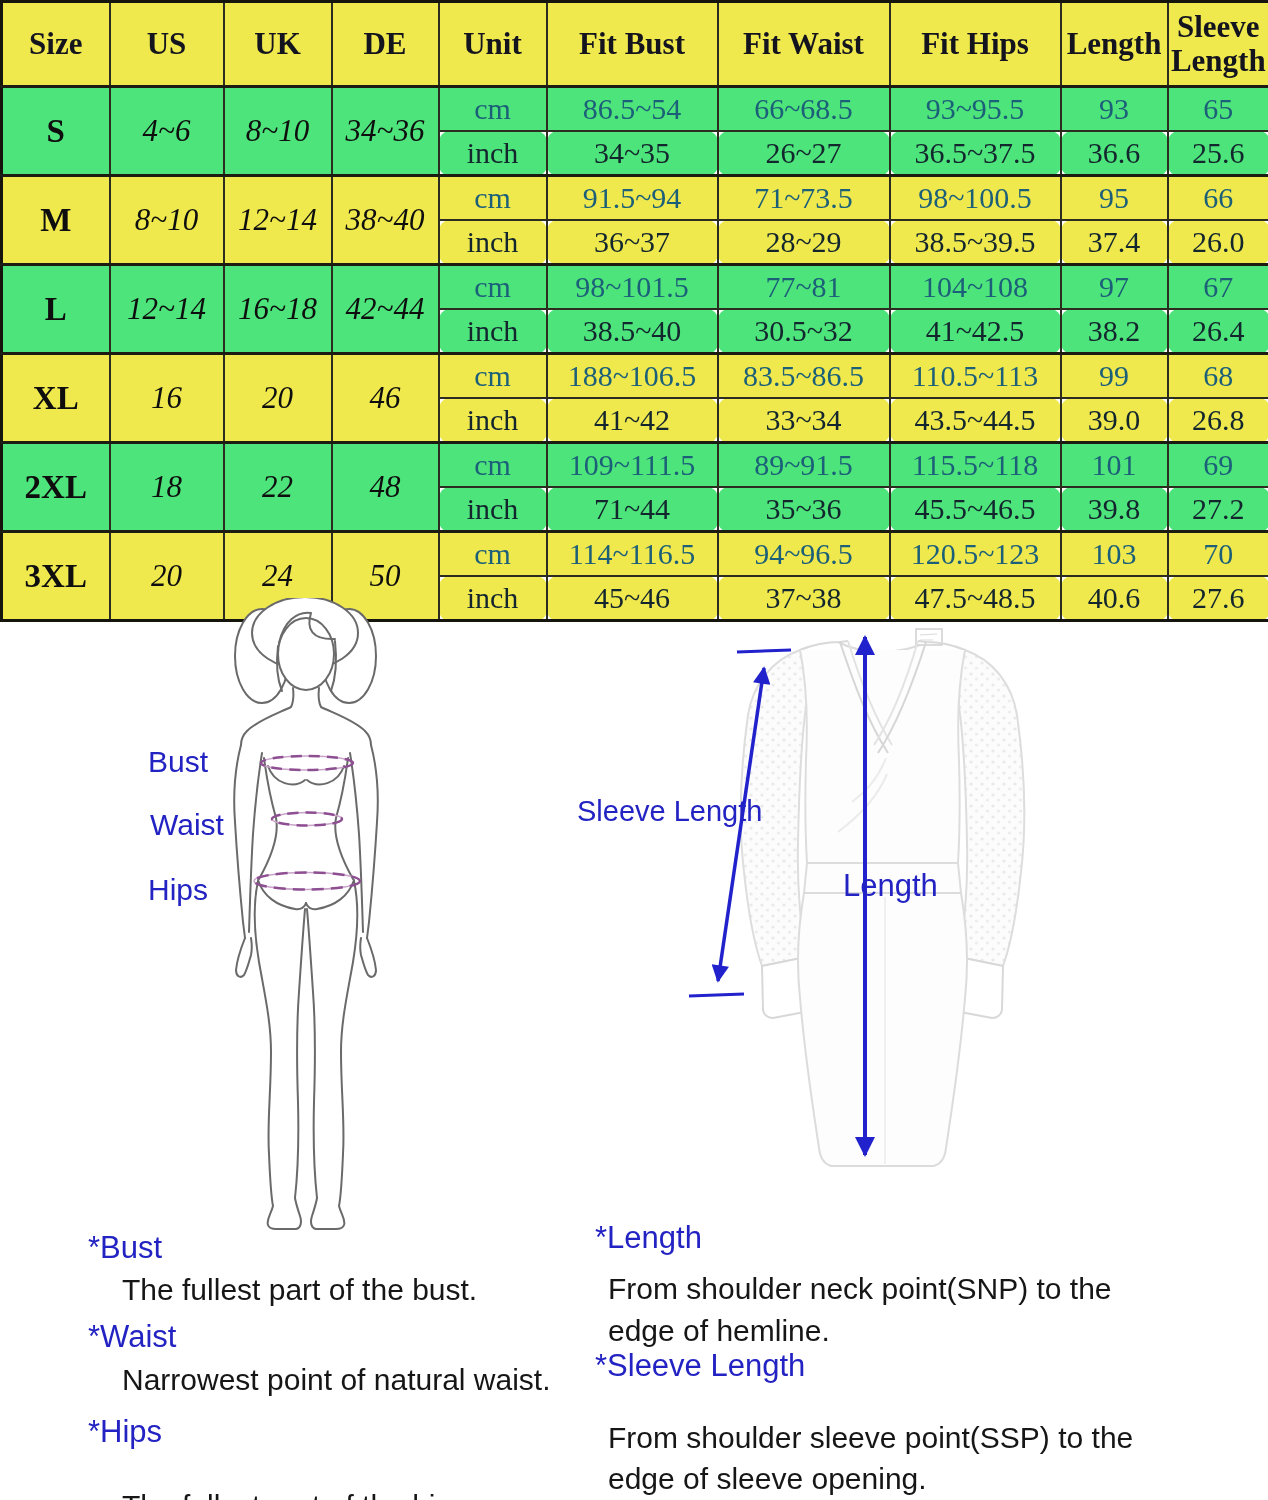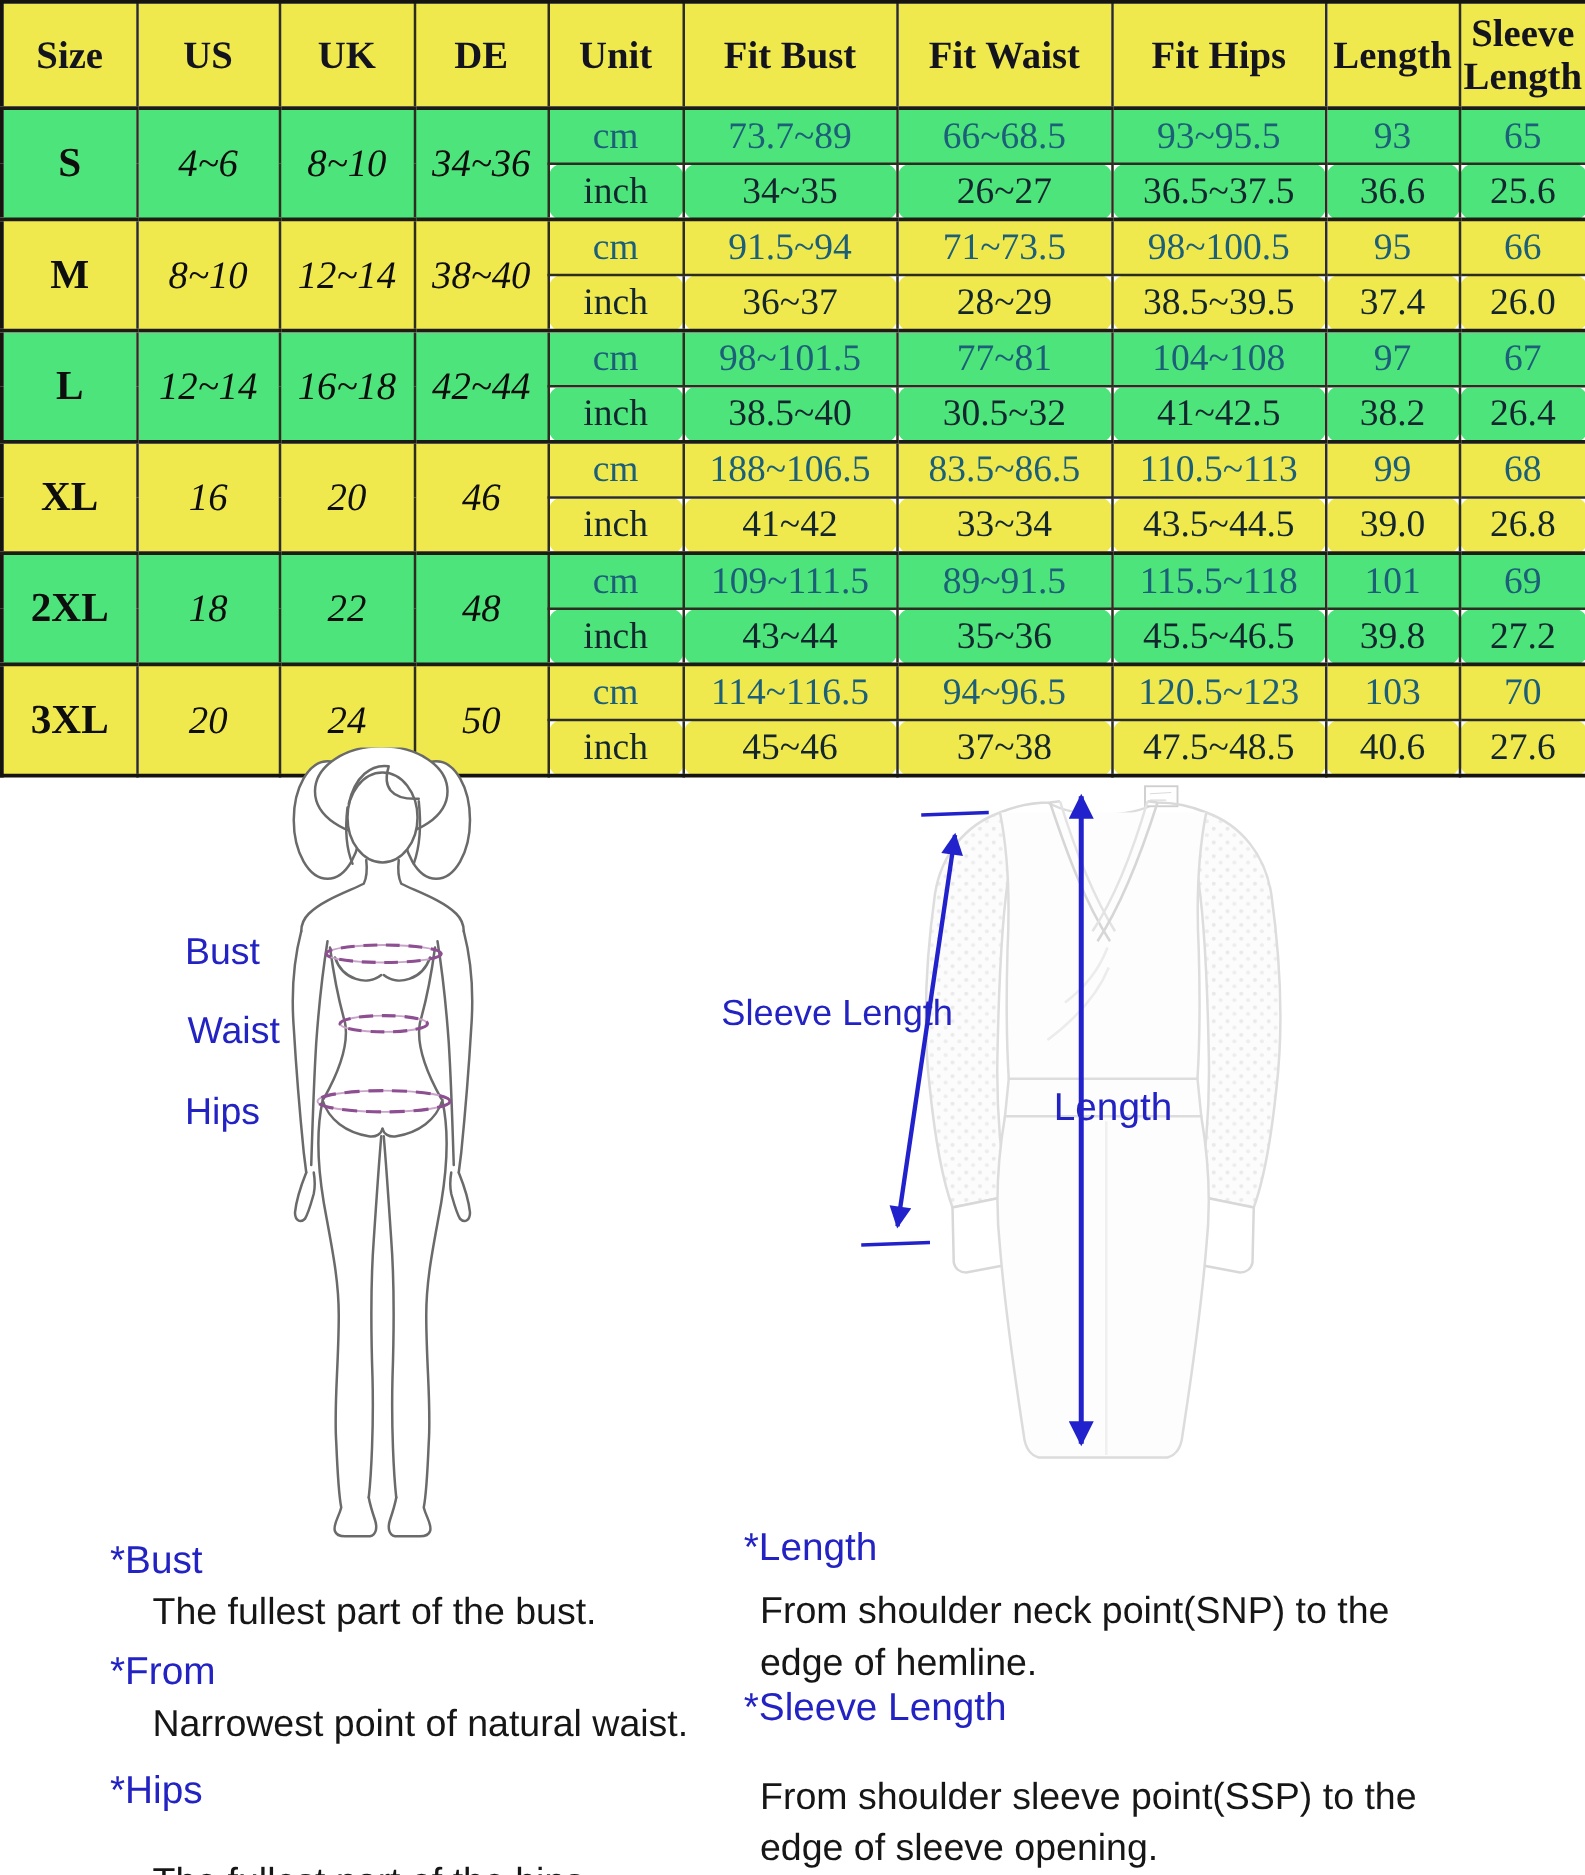--- a/index.html
+++ b/index.html
@@ -61,21 +61,21 @@
       <th class="hd">Length</th>
       <th class="hd">Sleeve Length</th>
     </tr>
 
     <tr class="blk">
       <td rowspan="2" class="g size">S</td>
       <td rowspan="2" class="g conv">4~6</td>
       <td rowspan="2" class="g conv">8~10</td>
       <td rowspan="2" class="g conv">34~36</td>
       <td class="g cmt">cm</td>
-      <td class="g cmt">73.7~89</td>
+      <td class="g cmt">86.5~54</td>
       <td class="g cmt">66~68.5</td>
       <td class="g cmt">93~95.5</td>
       <td class="g cmt">93</td>
       <td class="g cmt">65</td>
     </tr>
     <tr>
       <td class="g int sub">inch</td>
       <td class="g int sub">34~35</td>
       <td class="g int sub">26~27</td>
       <td class="g int sub">36.5~37.5</td>
@@ -153,21 +153,21 @@
       <td rowspan="2" class="g conv">48</td>
       <td class="g cmt">cm</td>
       <td class="g cmt">109~111.5</td>
       <td class="g cmt">89~91.5</td>
       <td class="g cmt">115.5~118</td>
       <td class="g cmt">101</td>
       <td class="g cmt">69</td>
     </tr>
     <tr>
       <td class="g int sub">inch</td>
-      <td class="g int sub">43~44</td>
+      <td class="g int sub">71~44</td>
       <td class="g int sub">35~36</td>
       <td class="g int sub">45.5~46.5</td>
       <td class="g int sub">39.8</td>
       <td class="g int sub">27.2</td>
     </tr>
 
     <tr class="blk">
       <td rowspan="2" class="y size">3XL</td>
       <td rowspan="2" class="y conv">20</td>
       <td rowspan="2" class="y conv">24</td>
@@ -295,21 +295,21 @@
       <line x1="689" y1="996" x2="744" y2="994" stroke-width="3"></line>
     </g>
   </svg>
 
   <div class="abs bluelab" style="left:577px;top:795px;font-size:29px">Sleeve Length</div>
   <div class="abs bluelab" style="left:843px;top:868px;font-size:31px">Length</div>
 
   <div class="abs term" style="left:88px;top:1230px">*Bust</div>
   <div class="abs desc" style="left:122px;top:1273px">The fullest part of the bust.</div>
 
-  <div class="abs term" style="left:88px;top:1319px">*From</div>
+  <div class="abs term" style="left:88px;top:1319px">*Waist</div>
   <div class="abs desc" style="left:122px;top:1363px">Narrowest point of natural waist.</div>
 
   <div class="abs term" style="left:88px;top:1414px">*Hips</div>
   <div class="abs desc" style="left:122px;top:1489px">The fullest part of the hips.</div>
 
   <div class="abs term" style="left:595px;top:1220px">*Length</div>
   <div class="abs desc" style="left:608px;top:1272px">From shoulder neck point(SNP) to the</div>
   <div class="abs desc" style="left:608px;top:1314px">edge of hemline.</div>
 
   <div class="abs term" style="left:595px;top:1348px">*Sleeve Length</div>

